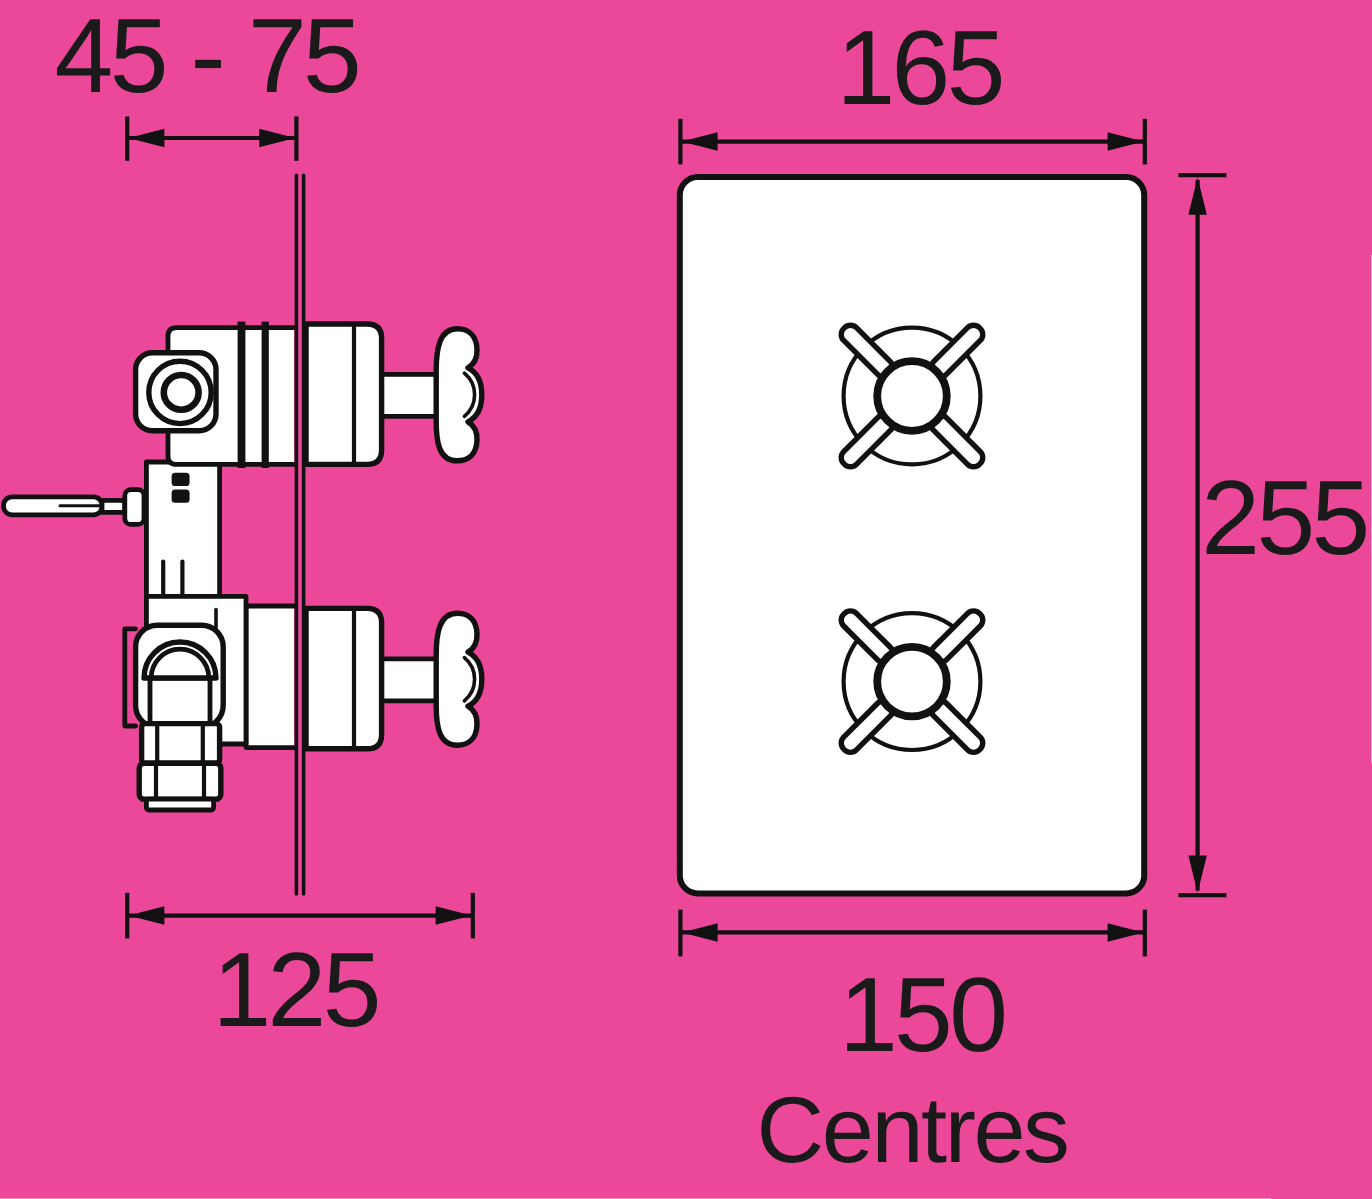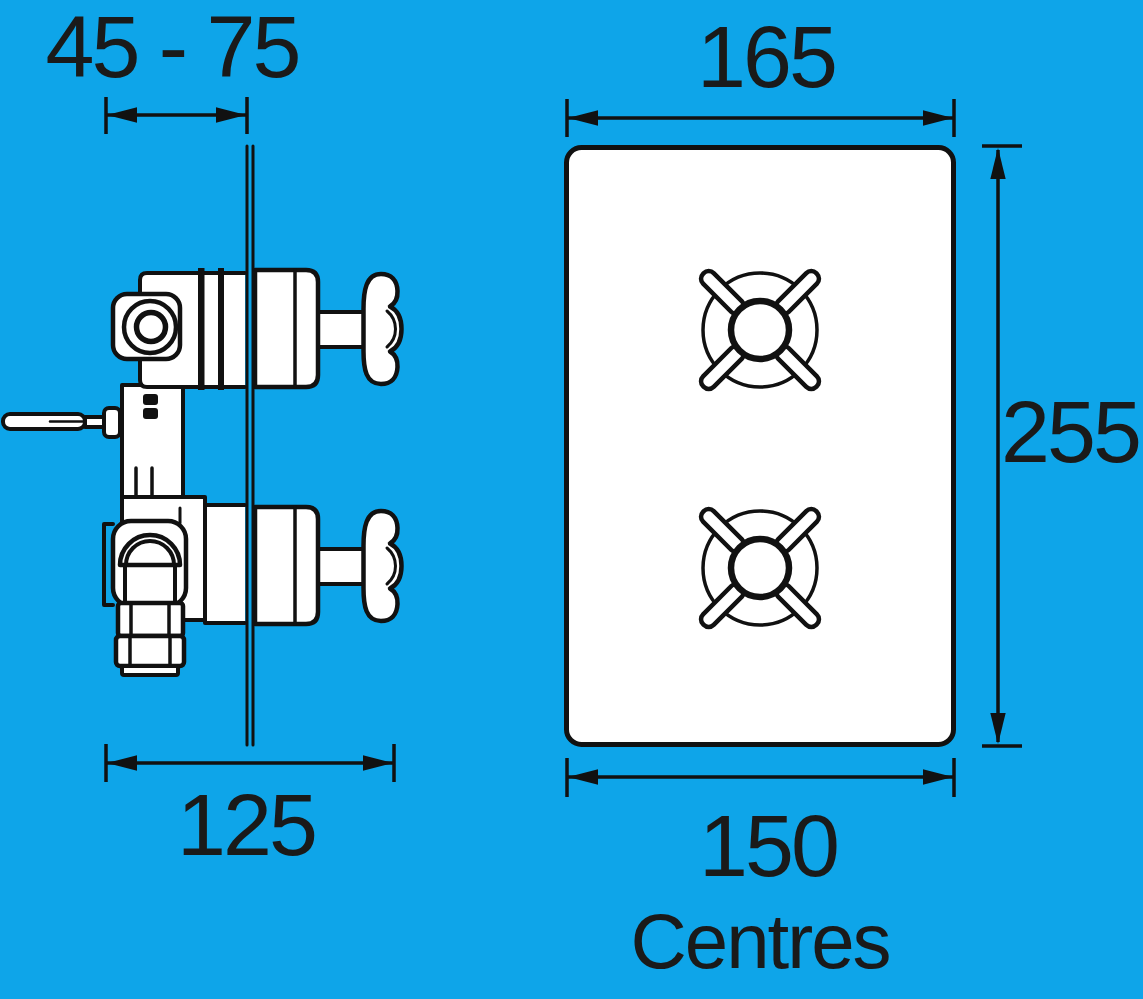--- a/index.html
+++ b/index.html
@@ -8,21 +8,21 @@
     background: #ffffff;
     width: 1143px;
     height: 999px;
     overflow: hidden;
     font-family: "Liberation Sans", sans-serif;
   }
   .canvas {
     position: relative;
     width: 1143px;
     height: 999px;
-    background: #0ea5e9;
+    background: #ec4899;
   }
   svg { display: block; }
   .ln   { stroke: #111111; fill: none; }
   .lnw  { stroke: #111111; fill: #ffffff; }
   .fillb{ fill: #111111; stroke: none; }
   .dim  { stroke: #111111; stroke-width: 3.5; fill: none; }
   .dimtext {
     font-family: "Liberation Sans", sans-serif;
     font-size: 88px;
     letter-spacing: -3px;

